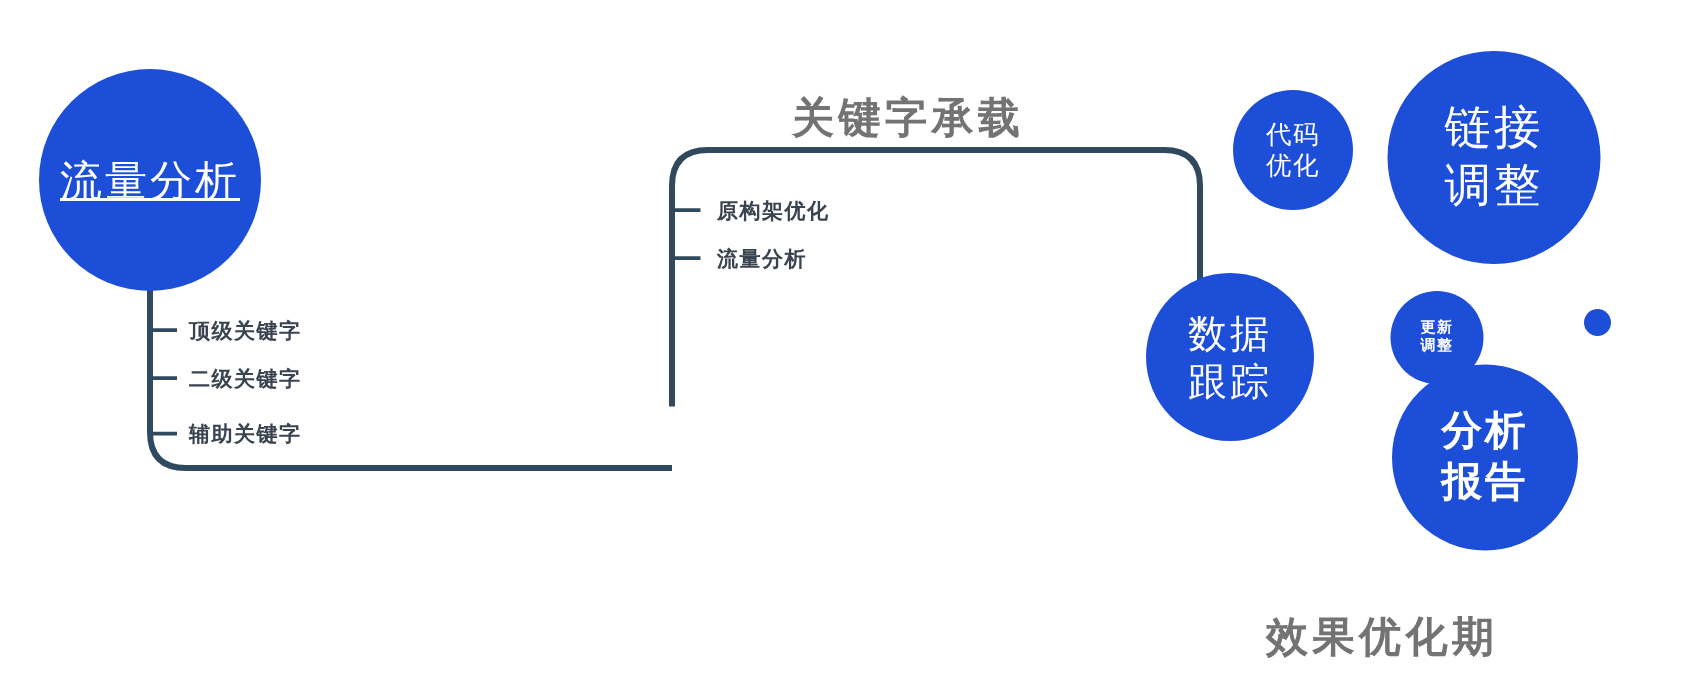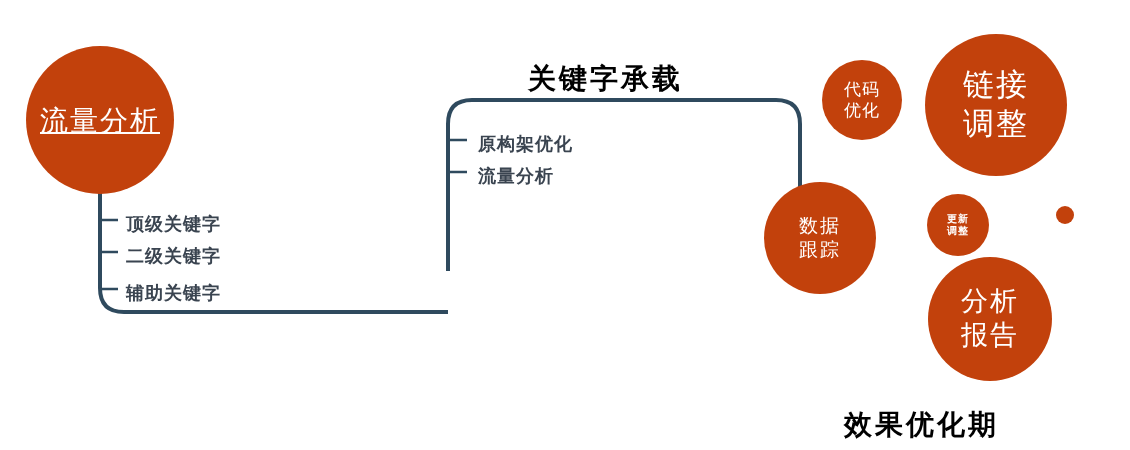--- a/index.html
+++ b/index.html
@@ -1,35 +1,35 @@
 <!DOCTYPE html>
 <html><head>
 <meta charset="utf-8">
 <style>
   html,body{margin:0;padding:0;background:#ffffff;}
   body{font-family:"Liberation Sans","DejaVu Sans",sans-serif;}
   .canvas{position:relative;width:1130px;height:450px;background:#ffffff;overflow:hidden;}
   .flow-svg{position:absolute;left:0;top:0;width:1130px;height:450px;}
-  .node{position:absolute;border-radius:50%;background:#c2410c;color:#ffffff;
+  .node{position:absolute;border-radius:50%;background:#1d4ed8;color:#ffffff;
         display:flex;flex-direction:column;align-items:center;justify-content:center;
         text-align:center;letter-spacing:2px;}
   .node span{display:block;line-height:1.25;}
   .n-traffic{left:26px;top:46px;width:148px;height:148px;font-size:28px;text-decoration:underline;}
   .n-structure{left:374px;top:197px;width:148px;height:148px;font-size:28px;}
-  .n-tracking{left:764px;top:182px;width:112px;height:112px;font-size:19px;}
+  .n-tracking{left:764px;top:182px;width:112px;height:112px;font-size:26px;}
   .n-code{left:822px;top:60px;width:80px;height:80px;font-size:17px;letter-spacing:1px;}
   .n-link{left:925px;top:34px;width:142px;height:142px;font-size:31px;}
   .n-update{left:927px;top:194px;width:62px;height:62px;font-size:10px;font-weight:bold;letter-spacing:1px;text-align:center;}
-  .n-report{left:928px;top:257px;width:124px;height:124px;font-size:27px;font-weight:normal;}
+  .n-report{left:928px;top:243px;width:124px;height:124px;font-size:27px;font-weight:bold;}
   .n-dot{left:1056px;top:206px;width:18px;height:18px;}
-  .edge-label{position:absolute;color:#000000;font-size:28px;font-weight:bold;letter-spacing:3px;white-space:nowrap;}
+  .edge-label{position:absolute;color:#737373;font-size:28px;font-weight:bold;letter-spacing:3px;white-space:nowrap;}
   .lbl-top{left:528px;top:60px;}
   .lbl-bottom{left:154px;top:326px;}
   .lbl-footer{left:844px;top:406px;}
-  .tick-label{position:absolute;color:#3a4450;font-size:18px;font-weight:bold;letter-spacing:1px;white-space:nowrap;}
+  .tick-label{position:absolute;color:#3a4450;font-size:14px;font-weight:bold;letter-spacing:1px;white-space:nowrap;}
   .t1{left:126px;top:212px;}
   .t2{left:126px;top:244px;}
   .t3{left:126px;top:281px;}
   .s1{left:478px;top:132px;}
   .s2{left:478px;top:164px;}
 </style>
 </head>
 <body>
 
 <div class="canvas">

